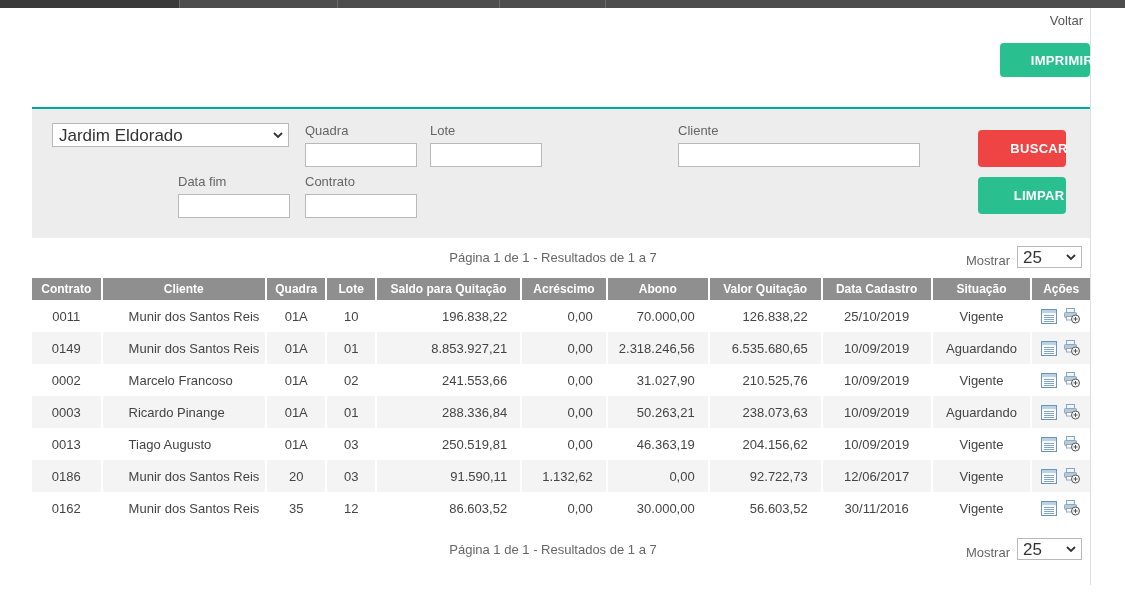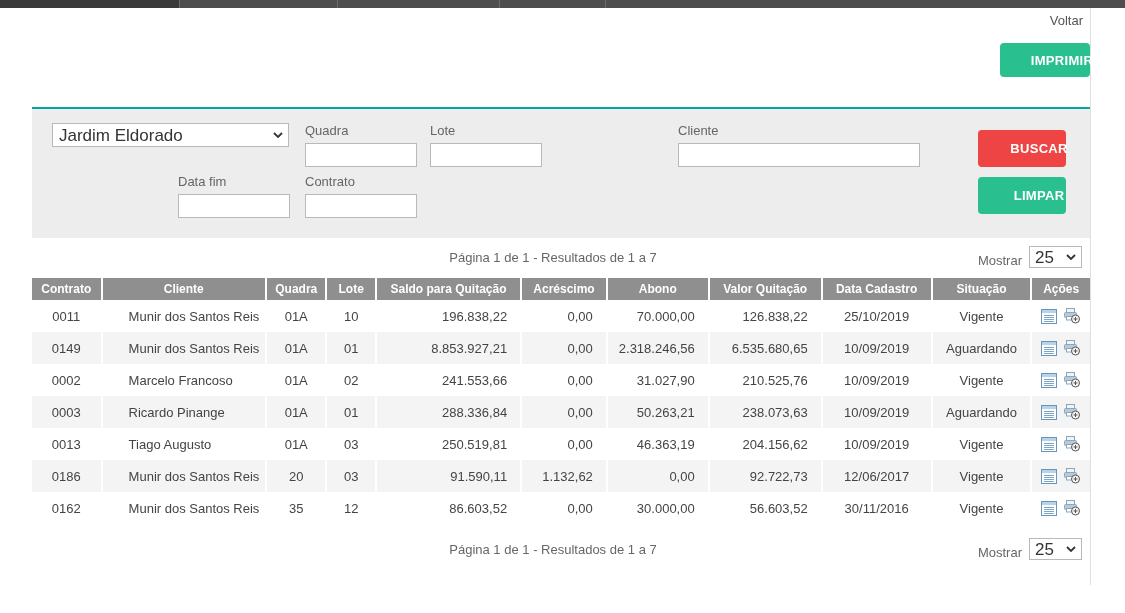--- a/index.html
+++ b/index.html
@@ -48,21 +48,21 @@
   .f-cliente{ left:646px; top:14px; width:242px; }
   .f-datainicio { left:20px; top:65px; width:112px; }
   .f-datafim    { left:146px; top:65px; width:112px; }
   .f-contrato   { left:273px; top:65px; width:112px; }
 
   .pagerow { position:absolute; left:24px; width:1058px; height:24px; }
   .pagerow.top { top:246px; } .pagerow.bottom { top:538px; }
   .pagerow .summary { position:absolute; left:0; right:0; top:4px; text-align:center; font-size:13px; color:#666; }
   .mostrar { position:absolute; right:0; top:0; display:flex; align-items:flex-end; gap:7px; }
   .mostrar .mostrar-label { font-size:13px; color:#666; }
-  .mostrar .select-wrap { width:53px; }
+  .mostrar .select-wrap { width:65px; }
   .mostrar select { height:22px; padding:0 16px 0 5px; }
 
   table.results { position:absolute; left:32px; top:278px; width:1058px; border-collapse:separate;
                   border-spacing:0; table-layout:fixed; }
   .results th { background:#8f8f8f; color:#fff; font-size:12px; font-weight:bold; height:22px;
                 text-align:center; border-right:2px solid #fff; overflow:hidden; white-space:nowrap; }
   .results th:last-child { border-right:none; }
   .results td { height:32px; font-size:13px; color:#444; text-align:center; border-right:2px solid #fff;
                 overflow:hidden; white-space:nowrap; background:#fff; }
   .results td:last-child { border-right:none; }

